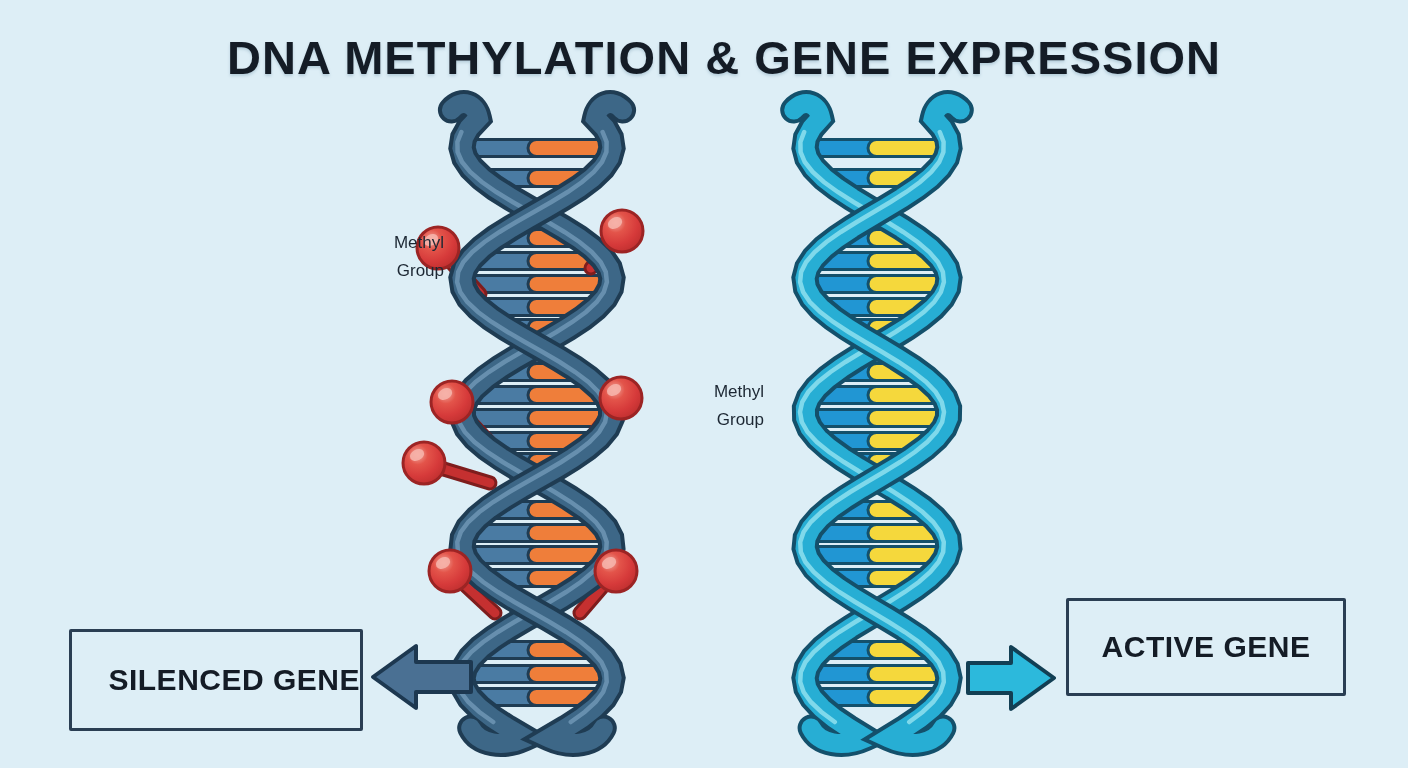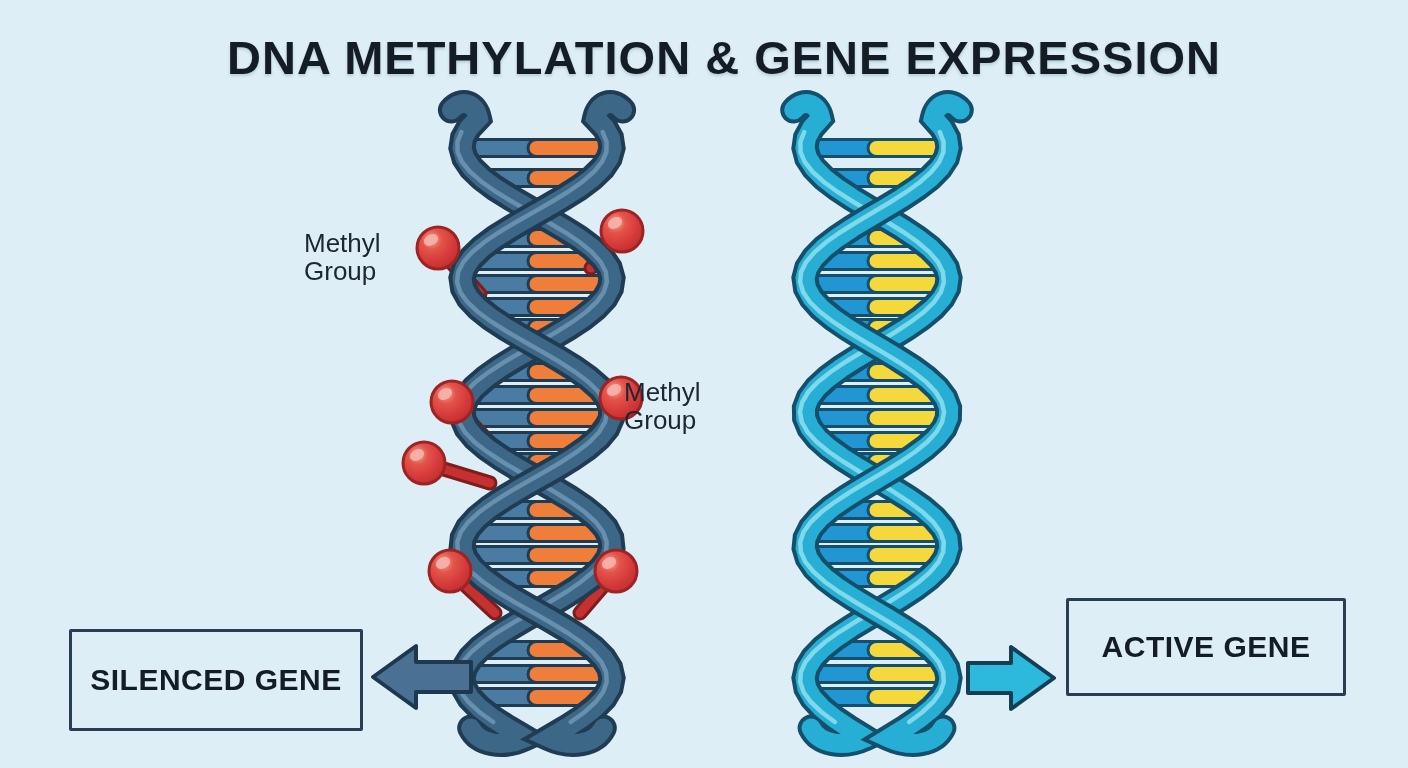--- a/index.html
+++ b/index.html
@@ -10,33 +10,33 @@
   #stage{position:relative;width:1408px;height:768px;background:var(--bg);overflow:hidden;}
 
   .title{
     position:absolute;left:0;top:30px;width:100%;text-align:center;
     font-size:47px;font-weight:800;letter-spacing:1px;color:var(--ink);
     text-shadow:0 2px 3px rgba(110,145,170,.35);
     padding-left:20px;
   }
 
   .annotation{
-    position:absolute;width:140px;text-align:left;
-    font-size:26px;line-height:28px;color:var(--label);font-weight:400;
+    position:absolute;width:140px;text-align:right;
+    font-size:17px;line-height:28px;color:var(--label);font-weight:400;
   }
   .annotation span{display:block;}
   #annotation-1{left:304px;top:229px;}
   #annotation-2{left:624px;top:378px;}
 
   .gene-box{
     position:absolute;border:3px solid var(--box-border);
     display:flex;flex-direction:column;justify-content:center;align-items:center;
     color:var(--ink);background:transparent;border-radius:2px;
   }
-  #silenced-box{left:69px;top:629px;width:288px;height:96px;}
+  #silenced-box{left:69px;top:629px;width:288px;height:96px;align-items:flex-end;}
   #active-box{left:1066px;top:598px;width:274px;height:92px;justify-content:center;}
   .gene-box .box-title{font-size:30px;font-weight:700;letter-spacing:.5px;line-height:34px;}
   .gene-box .box-subtitle{font-size:27px;font-weight:400;line-height:31px;}
 
   .helix-svg{position:absolute;overflow:visible;}
   #helixL{left:395px;top:98px;width:250px;height:660px;}
   #helixR{left:785px;top:98px;width:190px;height:660px;}
 
   .arrow-svg{position:absolute;overflow:visible;}
   #arrow-left{left:372px;top:645px;width:100px;height:64px;}

